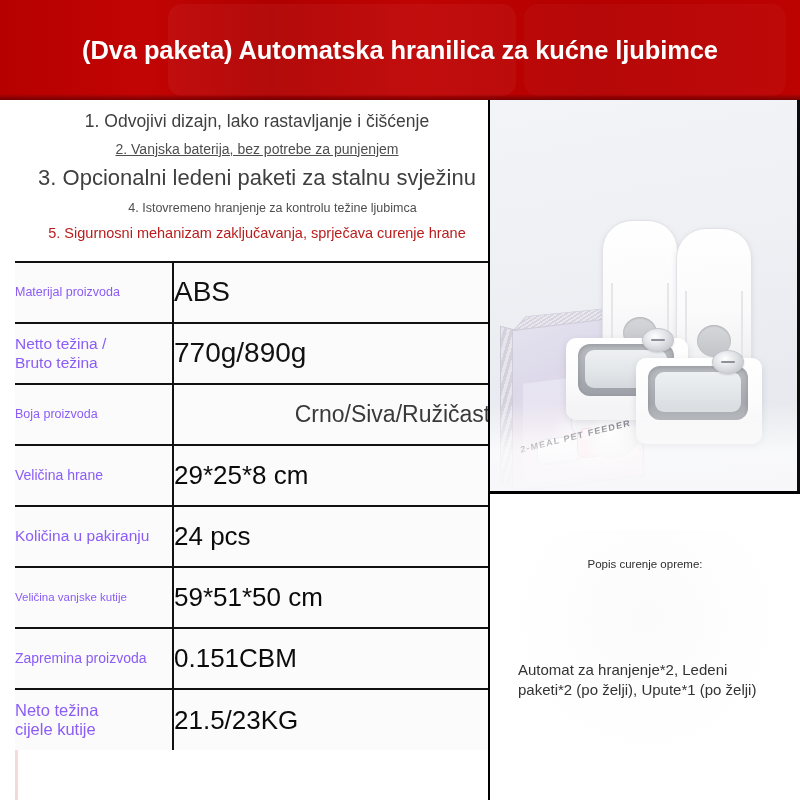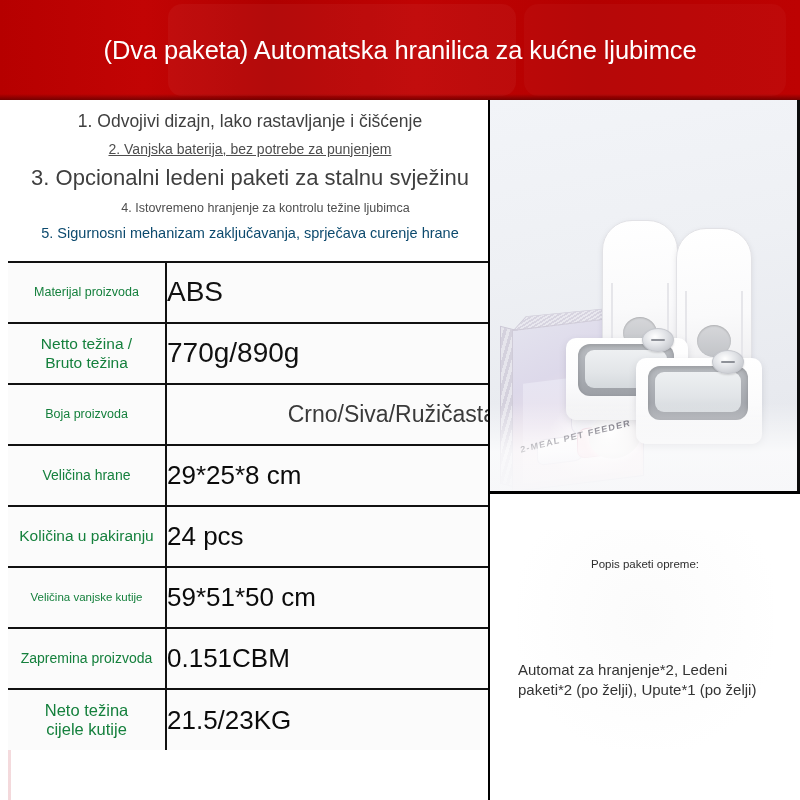--- a/index.html
+++ b/index.html
@@ -57,38 +57,38 @@
   .header-title {
     position: absolute;
     left: 0;
     top: 0;
     width: 800px;
     height: 100px;
     line-height: 100px;
     text-align: center;
     color: #ffffff;
     font-size: 25.5px;
-    font-weight: 400;
+    font-weight: 700;
     letter-spacing: -0.1px;
     white-space: nowrap;
   }
 
   
   .body-area {
     position: absolute;
     left: 0;
     top: 100px;
     width: 800px;
     height: 700px;
   }
 
   
   .left-col {
     position: absolute;
-    left: 8px;
+    left: 15px;
     top: 0;
     width: 488px;
     height: 651px;
   }
 
   .features {
     position: absolute;
     left: 0;
     top: 0;
     width: 486px;
@@ -101,21 +101,21 @@
   .feature-line {
     color: #4a4a4a;
     text-align: center;
     white-space: nowrap;
     line-height: 1.0;
   }
   .feature-line.f1 { font-size: 17.5px; margin-top: 6px; color:#3f3f3f; }
   .feature-line.f2 { font-size: 14px;   margin-top: 11px; color:#4e4e4e;text-decoration:underline; }
   .feature-line.f3 { font-size: 22px;   margin-top: 11px; color:#3f3f3f; }
   .feature-line.f4 { font-size: 12.5px; margin-top: 13px; color:#4e4e4e;padding-left:31px; }
-  .feature-line.f5 { font-size: 14.5px; margin-top: 12px; color:#0c4a6e; }
+  .feature-line.f5 { font-size: 14.5px; margin-top: 12px; color:#b91c1c; }
 
   
   .spec-table {
     position: absolute;
     left: 0;
     top: 161px;
     width: 488px;
     border-collapse: collapse;
     table-layout: fixed;
   }
@@ -126,22 +126,21 @@
     background: #fbfbfb;
     padding: 0;
     vertical-align: middle;
   }
   .spec-table tr:last-child td {
     border-bottom: none;
   }
   .cell-label {
     width: 158px;
     border-right: 2px solid #111111;
-    text-align: center;
-    color: #15803d;
+    color: #8b5cf6;
     padding: 0 4px;
     box-sizing: border-box;
     line-height: 1.18;
   }
   .cell-value {
     text-align: left;
     padding-left: 20px;
     color: #111111;
     box-sizing: border-box;
     line-height: 1.1;
@@ -501,19 +500,19 @@
           <div class="bowl-inner"></div>
         </div>
         <div class="dial dial-b"></div>
 
         <div class="photo-floor"></div>
         <div class="photo-right-edge"></div>
       </div>
 
       <div class="acc-panel">
         <div class="acc-soft"></div>
-        <div class="acc-title">Popis paketi opreme:</div>
+        <div class="acc-title">Popis curenje opreme:</div>
         <div class="acc-list">Automat za hranjenje*2, Ledeni paketi*2 (po želji), Upute*1 (po želji)</div>
       </div>
 
     </div>
   </div>
 </div>
 
 </body></html>

